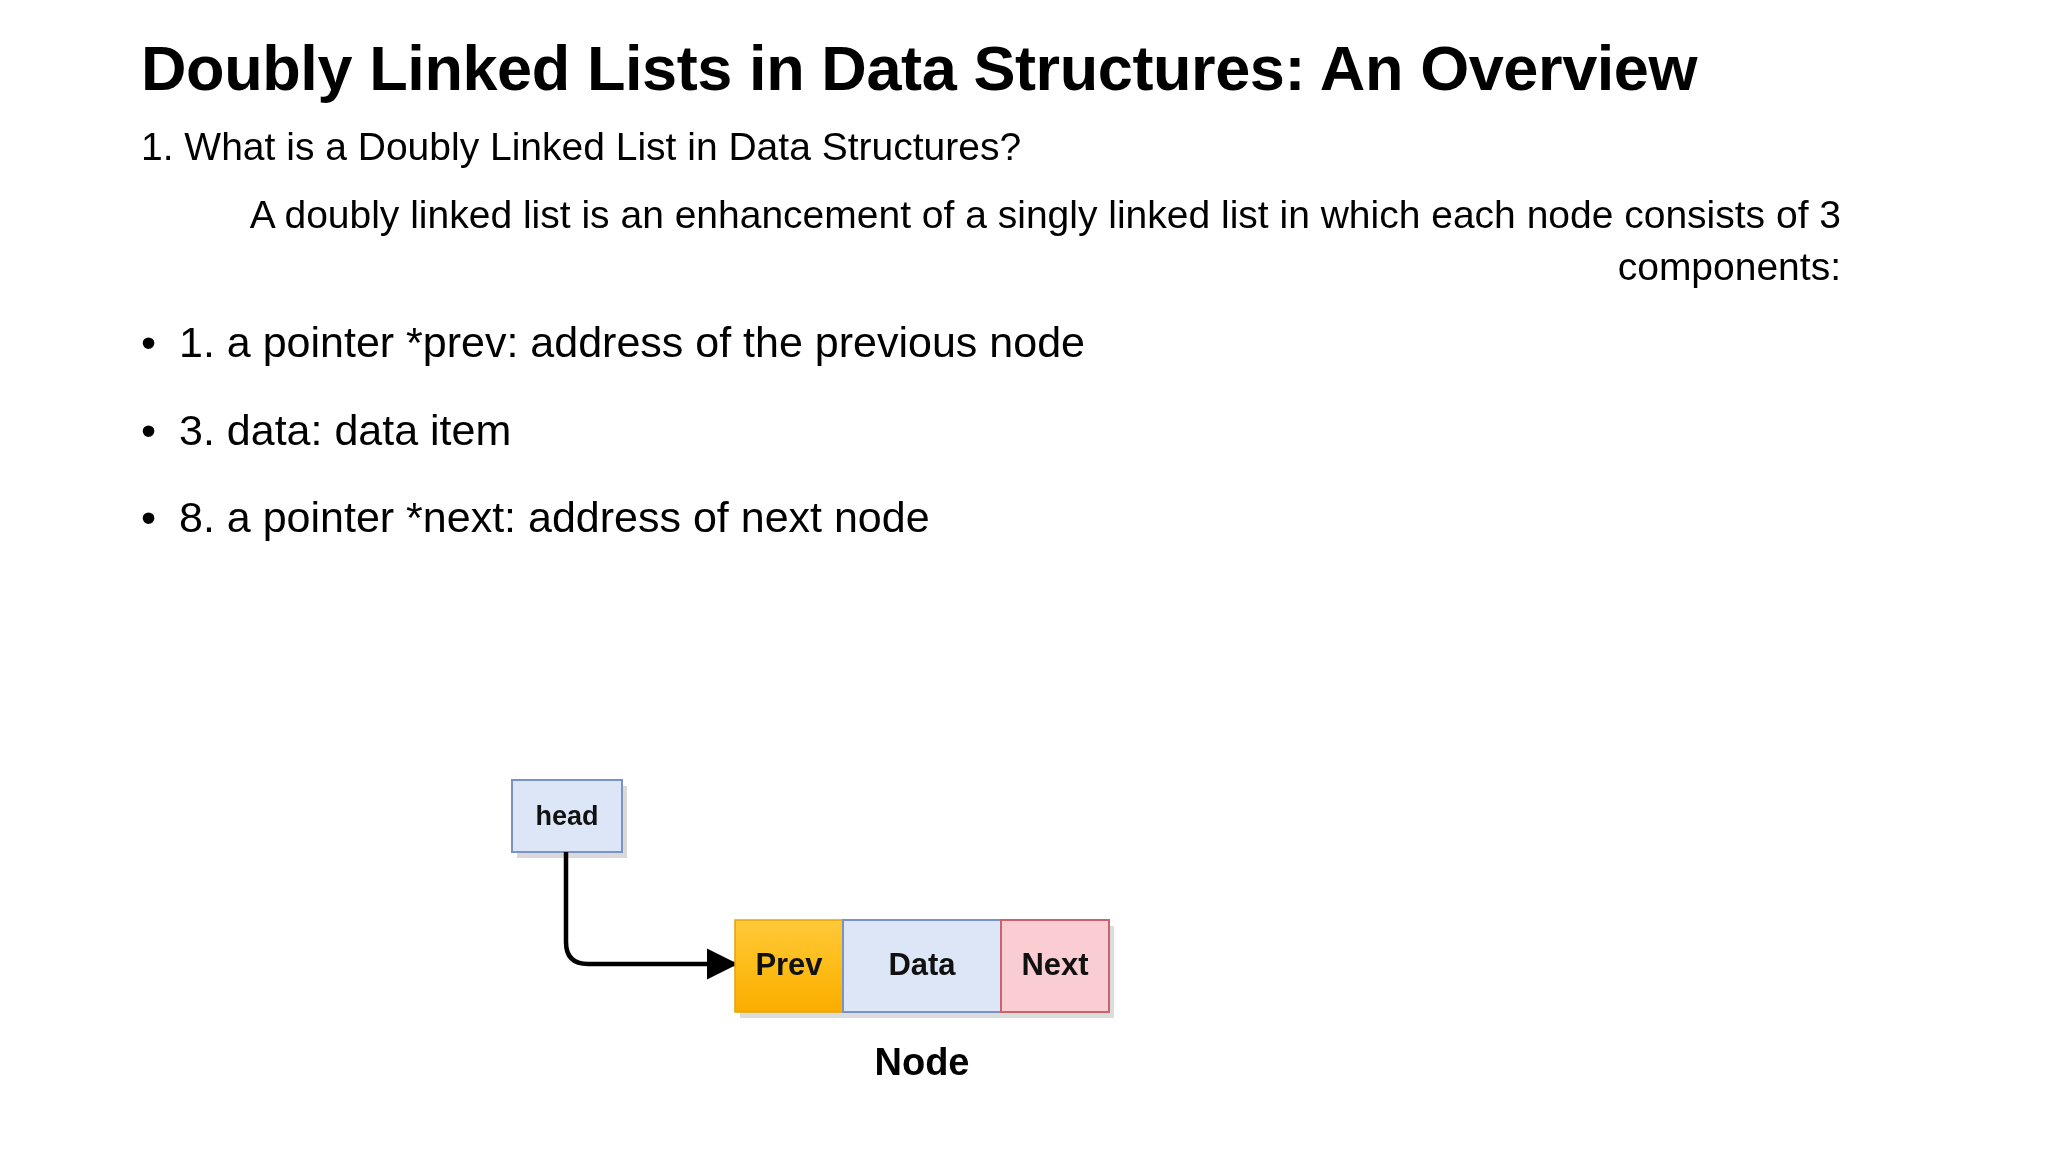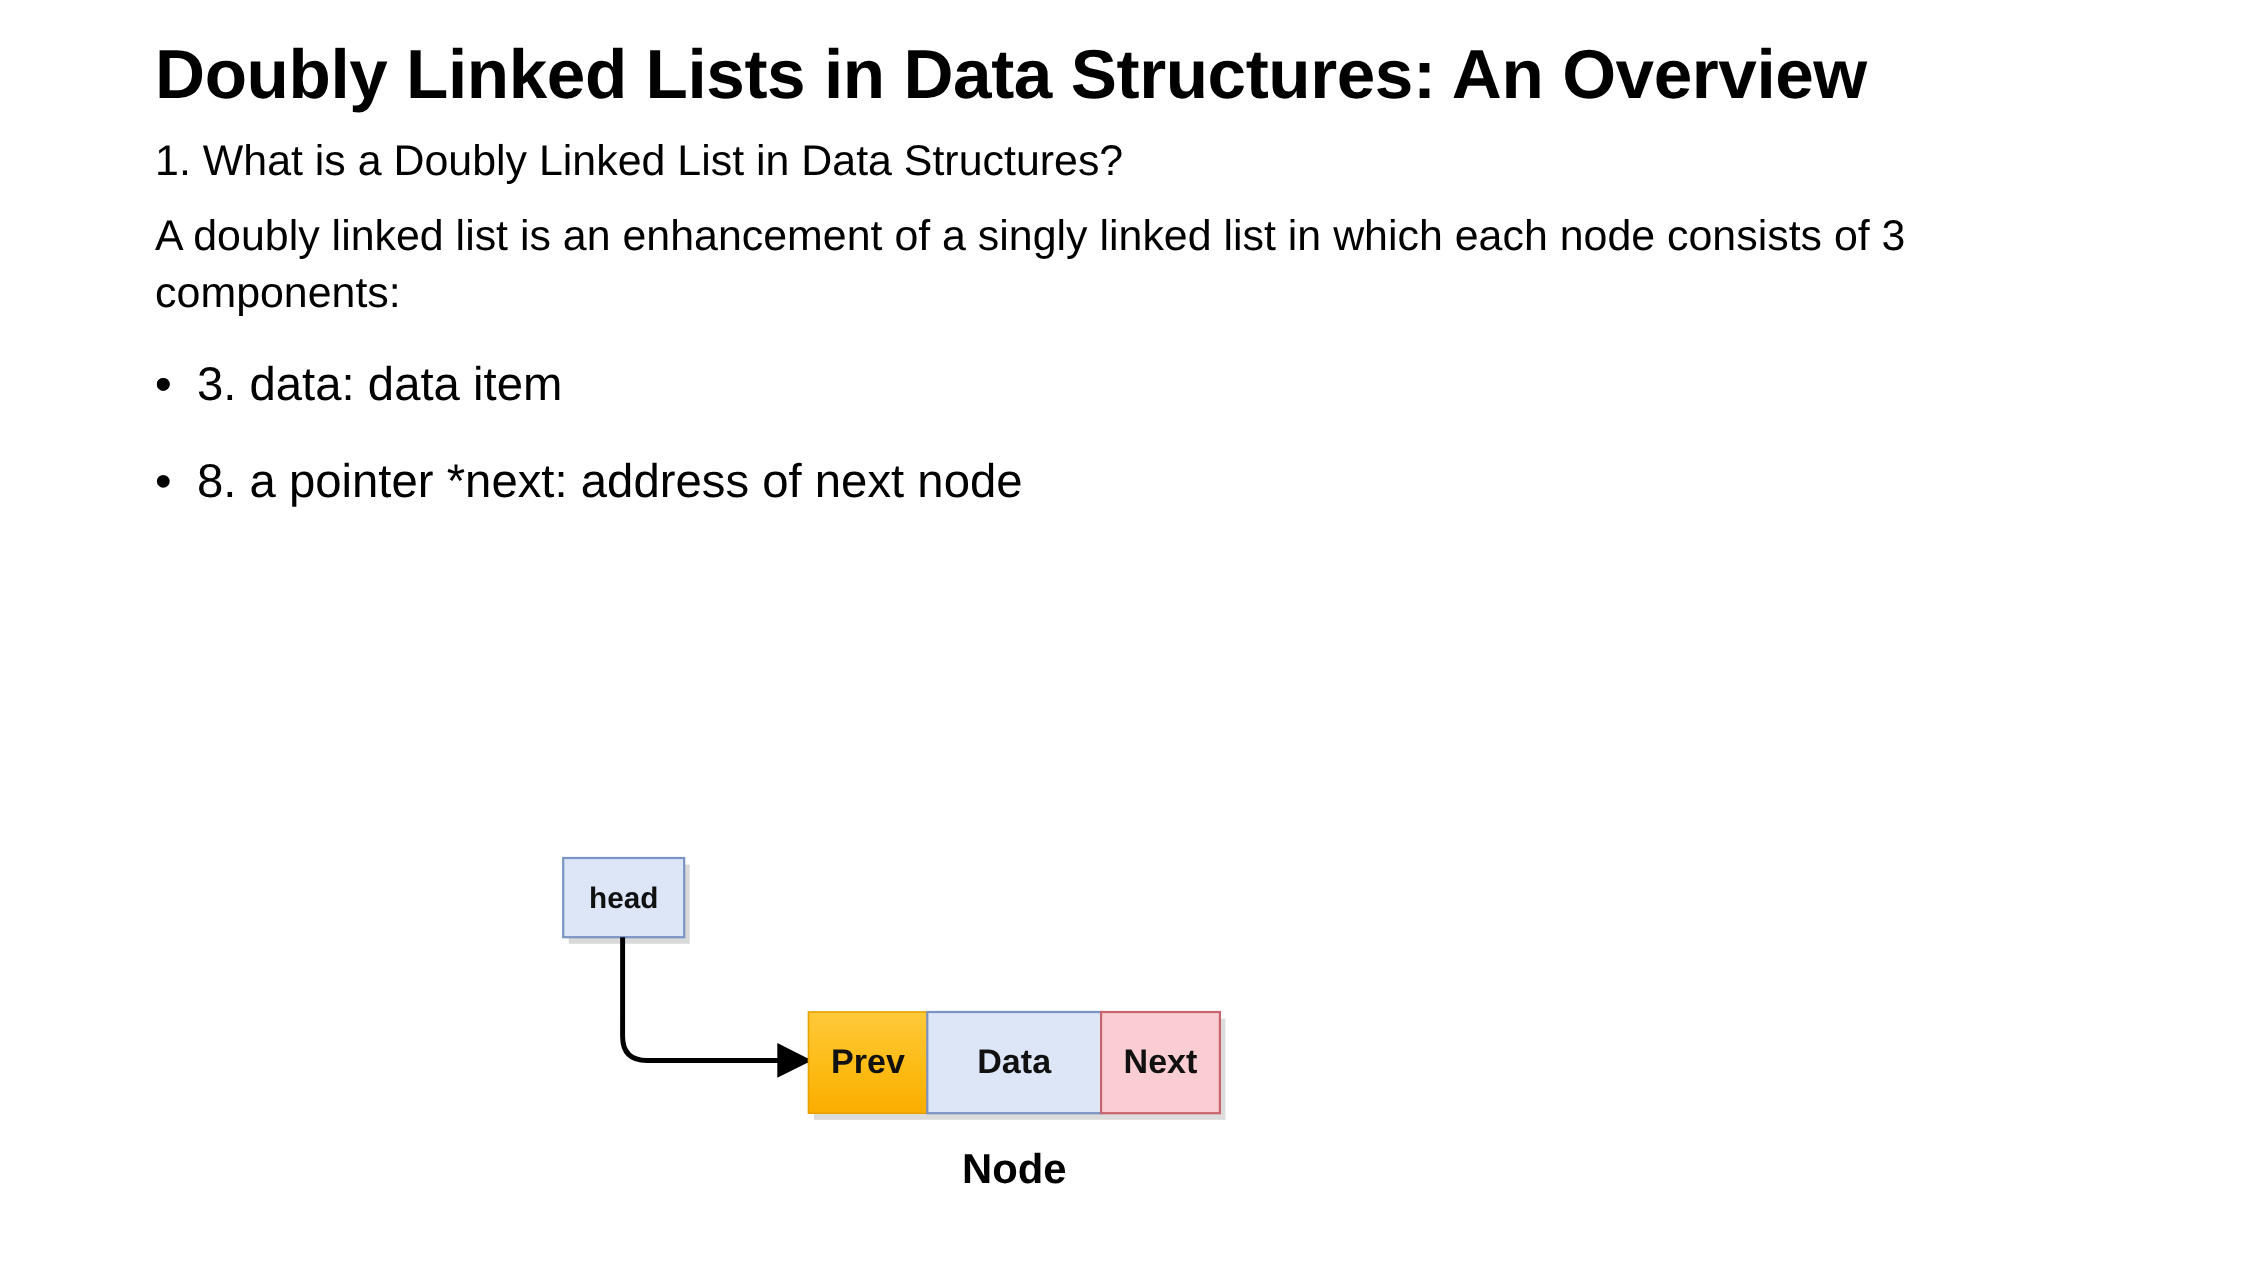--- a/index.html
+++ b/index.html
@@ -40,21 +40,21 @@
     max-width: 1680px;
   }
 
   .para {
     font-size: 39px;
     font-weight: normal;
     line-height: 1.33;
     margin: 0 0 16px 0;
     max-width: 1700px;
   }
-  .para.tight { margin-bottom: 22px; }
+  .para.tight { margin-bottom: 22px; text-align: right; }
 
   .bullet-list {
     margin: 0;
     padding: 0;
     list-style: none;
   }
   .bullet-item {
     position: relative;
     font-size: 43px;
     line-height: 1.33;
@@ -109,20 +109,21 @@
 
     <h1 class="page-title">Doubly Linked Lists in Data Structures: An Overview</h1>
 
     <p class="para">1. What is a Doubly Linked List in Data Structures?</p>
 
     <p class="para tight">A doubly linked list is an enhancement of a singly linked list in which each node consists of 3 components:</p>
 
     <ul class="bullet-list">
       <li class="bullet-item">
         <span class="bullet-dot">•</span>
+        <span>1. a pointer *prev: address of the previous node</span>
       </li>
       <li class="bullet-item">
         <span class="bullet-dot">•</span>
         <span>3. data: data item</span>
       </li>
       <li class="bullet-item">
         <span class="bullet-dot">•</span>
         <span>8. a pointer *next: address of next node</span>
       </li>
     </ul>

